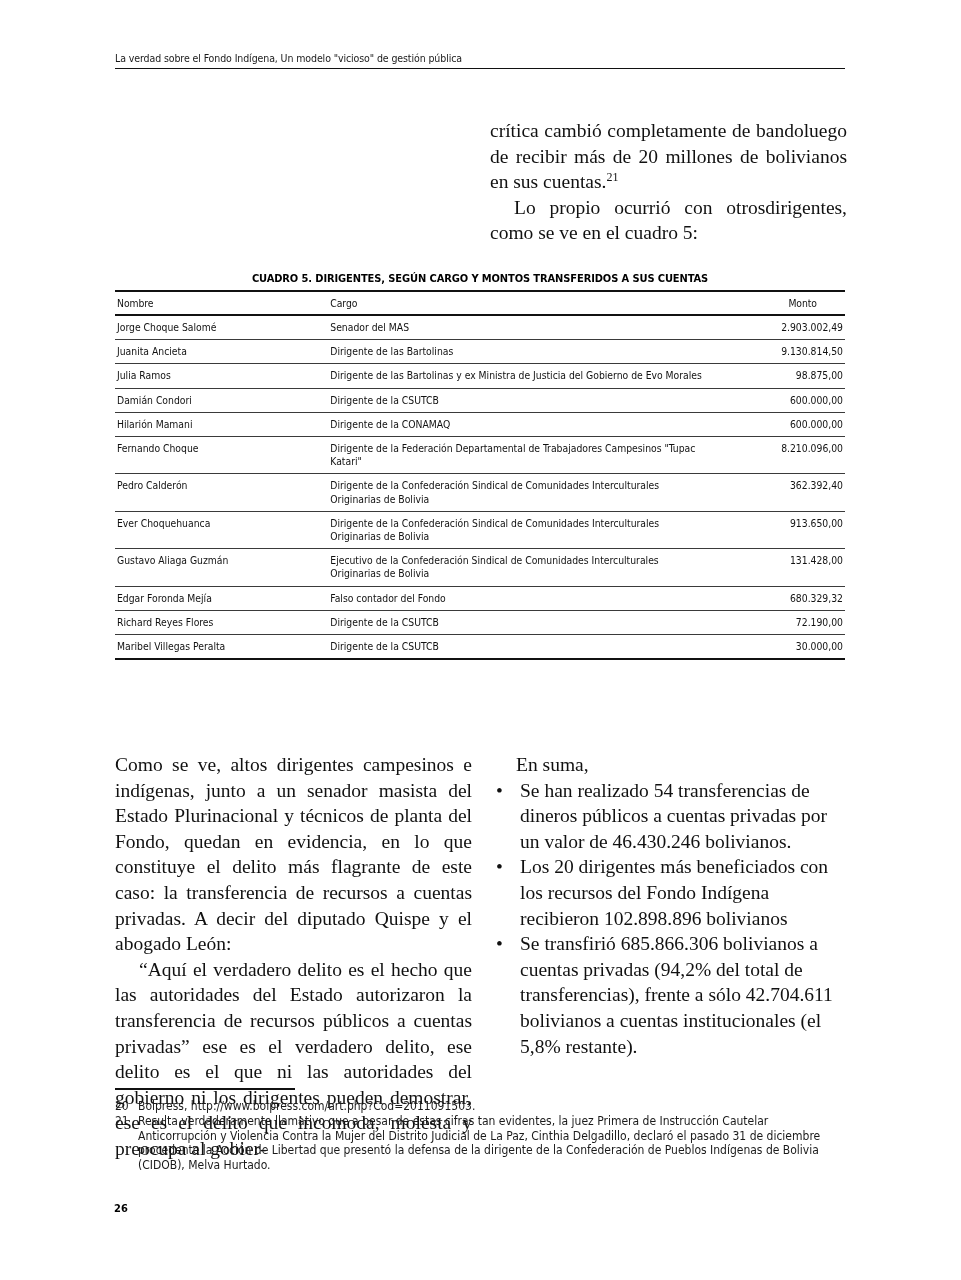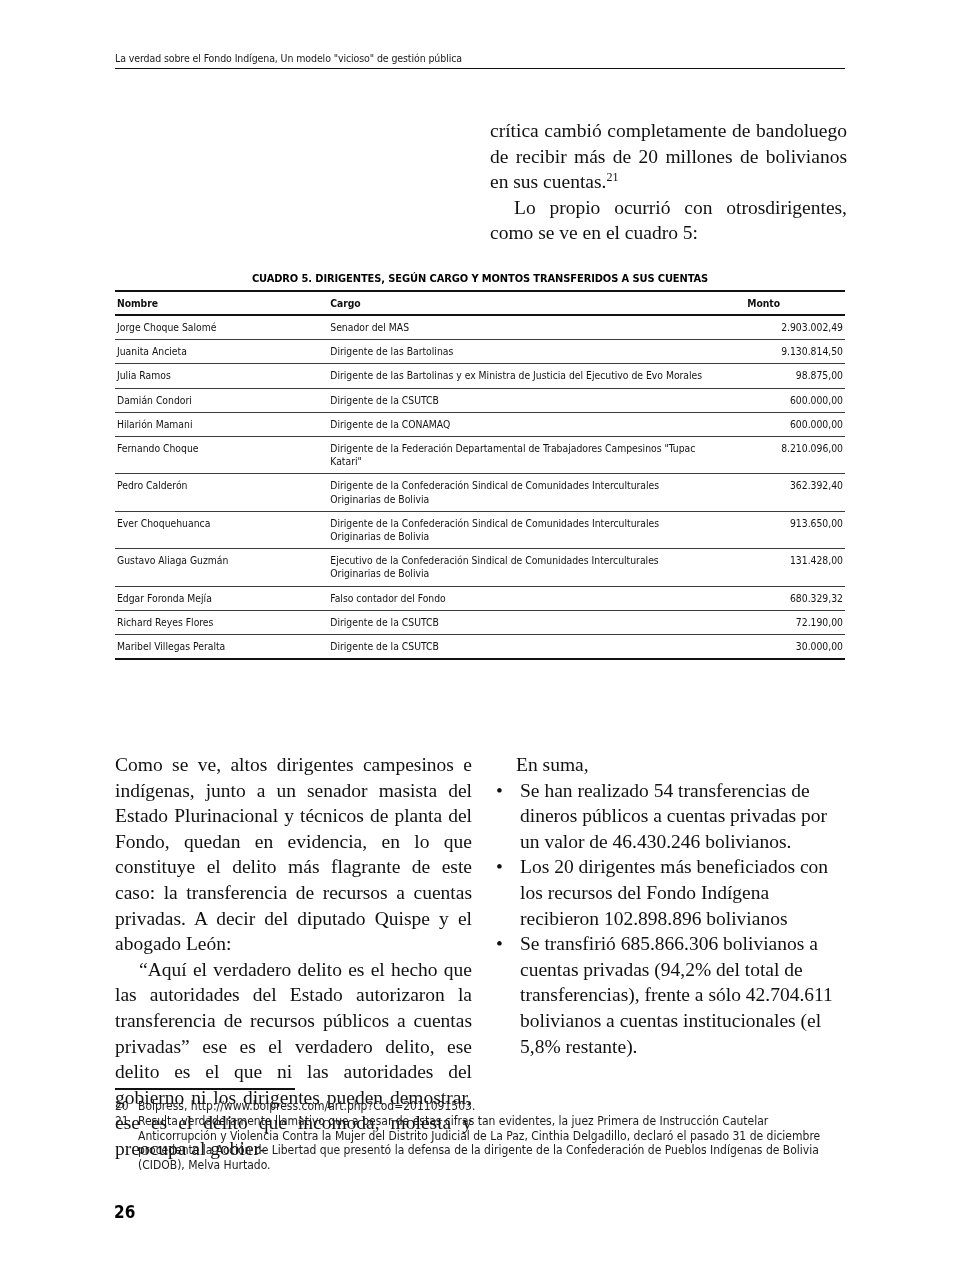--- a/index.html
+++ b/index.html
@@ -107,30 +107,30 @@
     color: #000;
   }
   table.cuadro {
     width: 730px;
     border-collapse: collapse;
     font-family: "DejaVu Sans Condensed", "Liberation Sans", sans-serif;
     font-size: 10.3px;
     color: #111;
   }
   table.cuadro thead th {
-    font-weight: bold;
+    font-weight: normal;
     text-align: left;
     padding: 5px 2px 5px 2px;
     border-top: 2.2px solid #111;
     border-bottom: 2.2px solid #111;
     letter-spacing: -0.05px;
     margin-top: 15px;
   }
   table.cuadro thead th.th-monto {
-    text-align: center;
+    text-align: right;
     padding-right: 28px;
   }
   table.cuadro tbody td {
     padding: 5px 2px 5px 2px;
     border-bottom: 0.9px solid #3a3a3a;
     vertical-align: top;
     line-height: 13.2px;
   }
   table.cuadro tbody tr:last-child td {
     border-bottom: 2.2px solid #111;
@@ -166,21 +166,21 @@
     top: 0;
   }
 
   
   .folio {
     position: absolute;
     left: 114px;
     top: 1202px;
     font-family: "DejaVu Sans Condensed", "Liberation Sans", sans-serif;
     font-weight: bold;
-    font-size: 17px;
+    font-size: 11px;
     color: #000;
   }
 </style>
 </head>
 <body>
 
 <div class="page">
 
   <div class="running-head">
     <span class="rh-text">La verdad sobre el Fondo Indígena, Un modelo "vicioso" de gestión pública</span>
@@ -209,21 +209,21 @@
             <td class="c-cargo">Senador del MAS</td>
             <td class="c-monto">2.903.002,49</td>
           </tr>
           <tr>
             <td class="c-nombre">Juanita Ancieta</td>
             <td class="c-cargo">Dirigente de las Bartolinas</td>
             <td class="c-monto">9.130.814,50</td>
           </tr>
           <tr>
             <td class="c-nombre">Julia Ramos</td>
-            <td class="c-cargo">Dirigente de las Bartolinas y ex Ministra de Justicia del Ejecutivo de Evo Morales</td>
+            <td class="c-cargo">Dirigente de las Bartolinas y ex Ministra de Justicia del Gobierno de Evo Morales</td>
             <td class="c-monto">98.875,00</td>
           </tr>
           <tr>
             <td class="c-nombre">Damián Condori</td>
             <td class="c-cargo">Dirigente de la CSUTCB</td>
             <td class="c-monto">600.000,00</td>
           </tr>
           <tr>
             <td class="c-nombre">Hilarión Mamani</td>
             <td class="c-cargo">Dirigente de la CONAMAQ</td>

